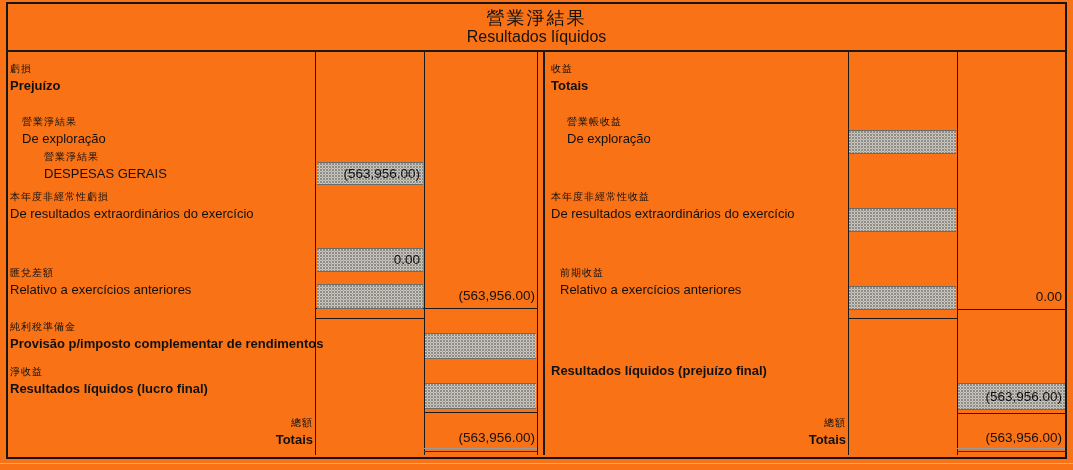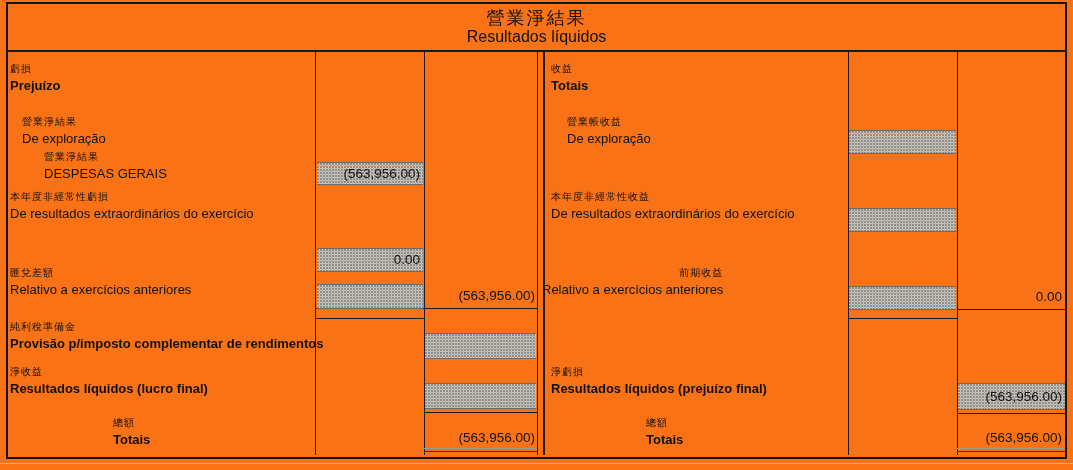--- a/index.html
+++ b/index.html
@@ -11,21 +11,21 @@
   .hline{background:#1a1a1a;height:1px;}
   .vline{background:#1a1a1a;width:1px;}
   .grayline{background:#9a9a9a;height:1px;}
   
   .title-zh{left:0;top:6px;width:1073px;text-align:center;font-size:18px;letter-spacing:2px;}
   .title-pt{left:0;top:28px;width:1073px;text-align:center;font-size:16px;}
   
   .lbl .zh{font-size:10px;line-height:18px;letter-spacing:1px;white-space:nowrap;}
   .lbl .pt{font-size:13px;line-height:15px;white-space:nowrap;}
   .lbl .pt.b{font-weight:bold;}
-  .lbl.right-align{text-align:left;}
+  .lbl.right-align{text-align:right;}
   
   .shade{background-color:#edeae5;
     background-image:
       radial-gradient(circle at 1px 1px,#8d8a84 0.7px,transparent 1px),
       radial-gradient(circle at 1px 1px,#a7a49d 0.7px,transparent 1px);
     background-size:3px 3px,3px 3px;background-position:0 0,1.5px 1.5px;
     border-top:1px solid #6d6b66;border-bottom:1px solid #6d6b66;}
   .val{font-size:13.5px;text-align:right;white-space:nowrap;}
   .shade .val{display:block;padding-right:3px;}
   .plainval{font-size:13.5px;text-align:right;white-space:nowrap;}
@@ -123,27 +123,26 @@
   <div class="abs lbl" style="left:567px;top:113px;">
     <div class="zh">營業帳收益</div>
     <div class="pt">De exploração</div>
   </div>
 
   <div class="abs lbl" style="left:551px;top:188px;">
     <div class="zh">本年度非經常性收益</div>
     <div class="pt">De resultados extraordinários do exercício</div>
   </div>
 
-  <div class="abs lbl" style="left:542px;top:264px;text-align:right;">
+  <div class="abs lbl" style="left:560px;top:264px;">
     <div class="zh">前期收益</div>
     <div class="pt">Relativo a exercícios anteriores</div>
   </div>
 
   <div class="abs lbl" style="left:551px;top:363px;">
-    <div class="zh">淨虧損</div>
     <div class="pt b">Resultados líquidos (prejuízo final)</div>
   </div>
 
   <div class="abs lbl right-align" style="left:646px;top:414px;width:200px;">
     <div class="zh">總額</div>
     <div class="pt b">Totais</div>
   </div>
 
   <div class="abs shade" style="left:849px;top:130px;width:107px;height:22px;"></div>
   <div class="abs shade" style="left:849px;top:208px;width:107px;height:22px;"></div>

